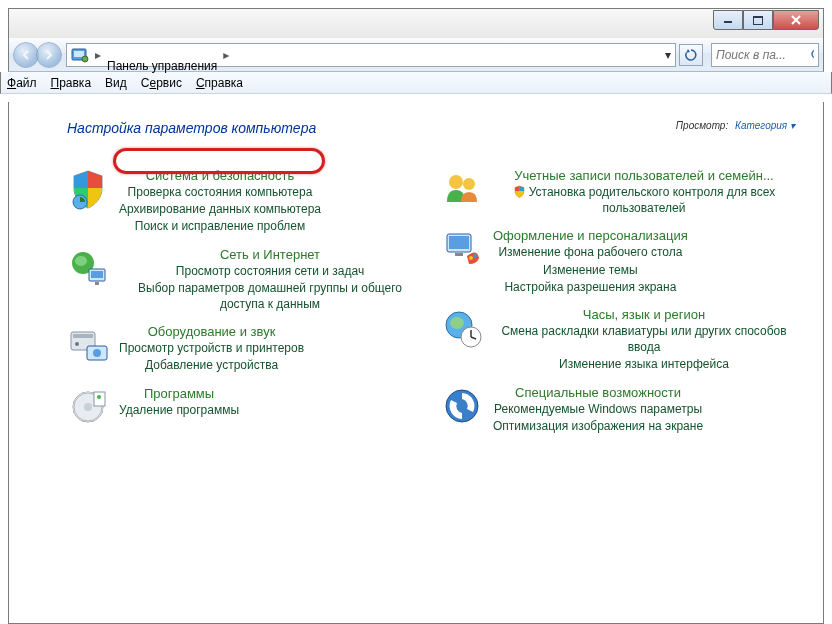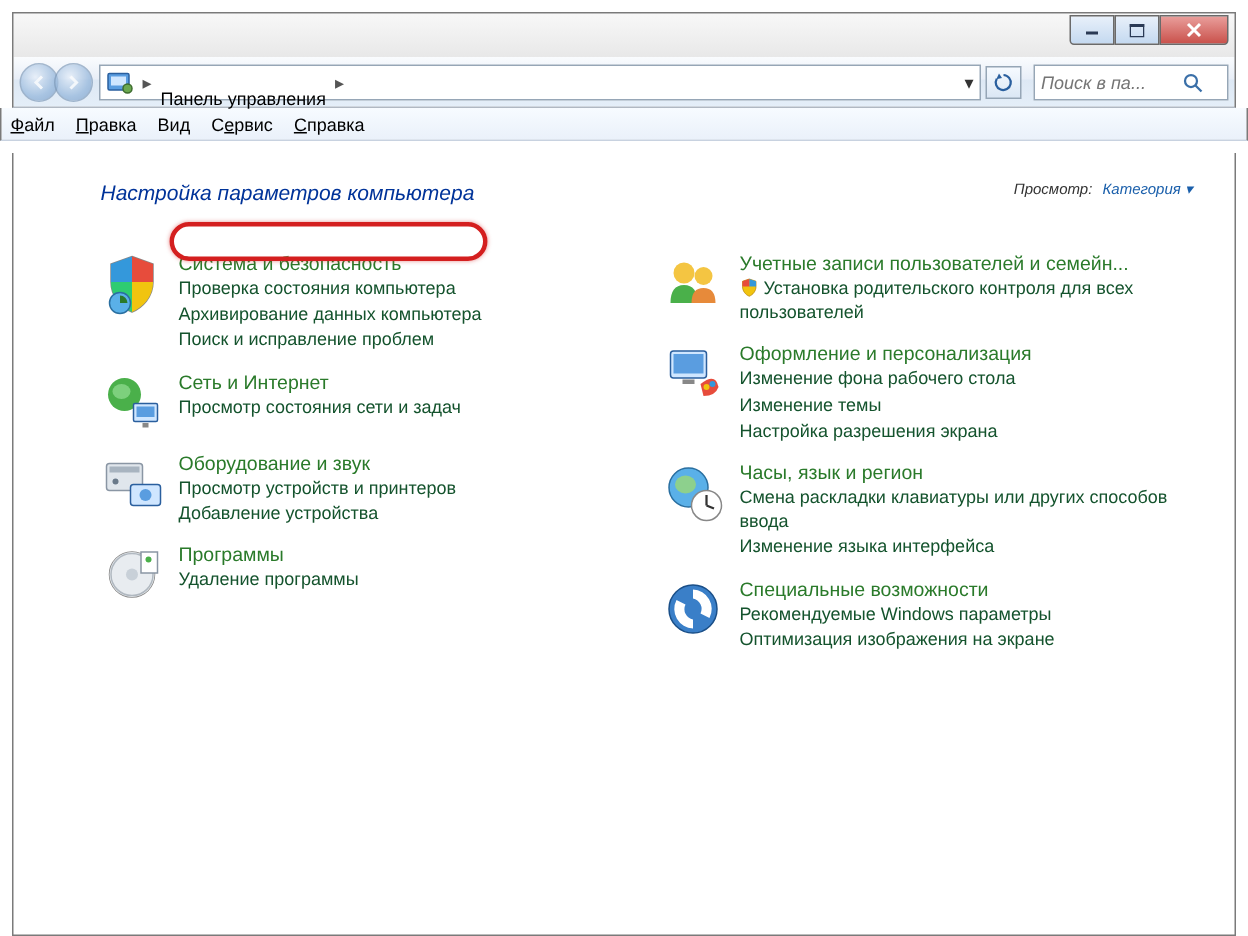--- a/index.html
+++ b/index.html
@@ -18,38 +18,38 @@
 
 .navbar { height: 34px; background: linear-gradient(to bottom, #fafcfe, #e8eef7 45%, #dde8f4 46%, #e4eef8); display: flex; align-items: center; border: 1px solid #7a7a7a; border-top: none; border-bottom: 1px solid #b0b8c2; margin: 0 8px; padding: 0 4px; gap: 4px; }
 .nav-arrows { display: flex; align-items: center; }
 .nav-arrow { width: 26px; height: 26px; border-radius: 50%; background: radial-gradient(circle at 40% 35%, #e8f0fa, #8bb0d8 60%, #6a92c0); border: 1px solid #7a96b5; display: flex; align-items: center; justify-content: center; cursor: pointer; opacity: 0.65; }
 .nav-arrow + .nav-arrow { margin-left: -3px; }
 .addrbar { flex: 1; height: 24px; background: #fff; border: 1px solid #96a6b6; display: flex; align-items: center; padding: 0 4px; gap: 6px; }
 .addr-icon { width: 18px; height: 16px; flex-shrink: 0; }
 .addr-sep { color: #555; }
 .addrbar .crumb { color: #000; cursor: pointer; margin-top: 23px; }
 .refresh-btn { width: 24px; height: 22px; border: 1px solid #96a6b6; background: linear-gradient(#f6faff,#dbe7f4); display:flex; align-items:center; justify-content:center; cursor:pointer; margin-left:-1px; }
-.searchbox { width: 130px; height: 24px; border: 1px solid #96a6b6; background: #fff; display: flex; align-items: center; padding: 0 4px; gap: 4px; margin-left: 4px; }
+.searchbox { width: 108px; height: 24px; border: 1px solid #96a6b6; background: #fff; display: flex; align-items: center; padding: 0 4px; gap: 4px; margin-left: 4px; }
 .searchbox input { border: none; outline: none; font-style: italic; color: #777; width: 90px; font-size: 12px; }
 
 
 .menubar { height: 22px; background: linear-gradient(#f7fbff,#eaf1fa); border: 1px solid #7a7a7a; border-top: none; border-bottom: 1px solid #c8d2e0; margin: 0 0; display: flex; align-items: center; padding: 0 6px; gap: 14px; }
 .menubar span { cursor: pointer; }
 .menubar span u { text-decoration: underline; }
 
 
 .content { position: absolute; left: 8px; right: 8px; top: 94px; bottom: 8px; border: 1px solid #7a7a7a; border-top: none; background: #fff; padding: 18px 28px 0 58px; overflow: hidden; }
 .heading-row { display: flex; justify-content: space-between; align-items: flex-start; margin-bottom: 32px; font-style: italic; }
 .heading { color: #003399; font-size: 14px; }
 .viewby { color: #333; font-size: 10px; }
 .viewby .view-link { color: #1a5fab; cursor: pointer; margin-left: 4px; }
 
 .columns { display: flex; gap: 20px; }
 .col { flex: 1; display: flex; flex-direction: column; gap: 12px; }
-.category { display: flex; gap: 10px; }
+.category { display: flex; gap: 10px; text-align: center; }
 .cat-icon { width: 42px; height: 42px; flex-shrink: 0; }
 .cat-body { display: flex; flex-direction: column; gap: 1px; }
 .cat-title { color: #2a7a2a; font-size: 13px; cursor: pointer; }
 .cat-link { color: #14532d; font-size: 12px; cursor: pointer; line-height: 1.35; }
 .shield-sm { display: inline-block; width: 13px; height: 13px; vertical-align: -2px; margin-right: 3px; }
 
 .highlight-ring { position: absolute; border: 3px solid #d41f1f; border-radius: 14px; box-shadow: inset 0 0 4px rgba(255,255,255,0.8), 0 0 3px rgba(212,31,31,0.5); pointer-events: none; }
 </style>
 </head>
 <body>
@@ -157,20 +157,21 @@
             <div class="cat-icon"><svg viewBox="0 0 42 42">
                 <circle cx="16" cy="16" r="11" fill="#4ab04a"></circle>
                 <ellipse cx="14" cy="14" rx="6" ry="5" fill="#7dd07d"></ellipse>
                 <rect x="22" y="22" width="16" height="12" rx="1" fill="#cfe6ff" stroke="#2a5f9e"></rect>
                 <rect x="24" y="24" width="12" height="7" fill="#5a9de0"></rect>
                 <rect x="28" y="35" width="4" height="3" fill="#888"></rect>
               </svg></div>
             <div class="cat-body">
               <a class="cat-title">Сеть и Интернет</a>
               <a class="cat-link">Просмотр состояния сети и задач</a>
+              <a class="cat-link">Выбор параметров домашней группы и общего доступа к данным</a>
             </div>
           </div>
           <div class="category">
             <div class="cat-icon"><svg viewBox="0 0 42 42">
                 <rect x="4" y="8" width="24" height="18" rx="2" fill="#e0e6ec" stroke="#8a96a4"></rect>
                 <rect x="6" y="10" width="20" height="4" fill="#a8b4c0"></rect>
                 <circle cx="10" cy="20" r="2" fill="#6a7a8a"></circle>
                 <rect x="20" y="22" width="20" height="14" rx="2" fill="#cfe6ff" stroke="#2a5f9e"></rect>
                 <circle cx="30" cy="29" r="4" fill="#5a9de0"></circle>
               </svg></div>

